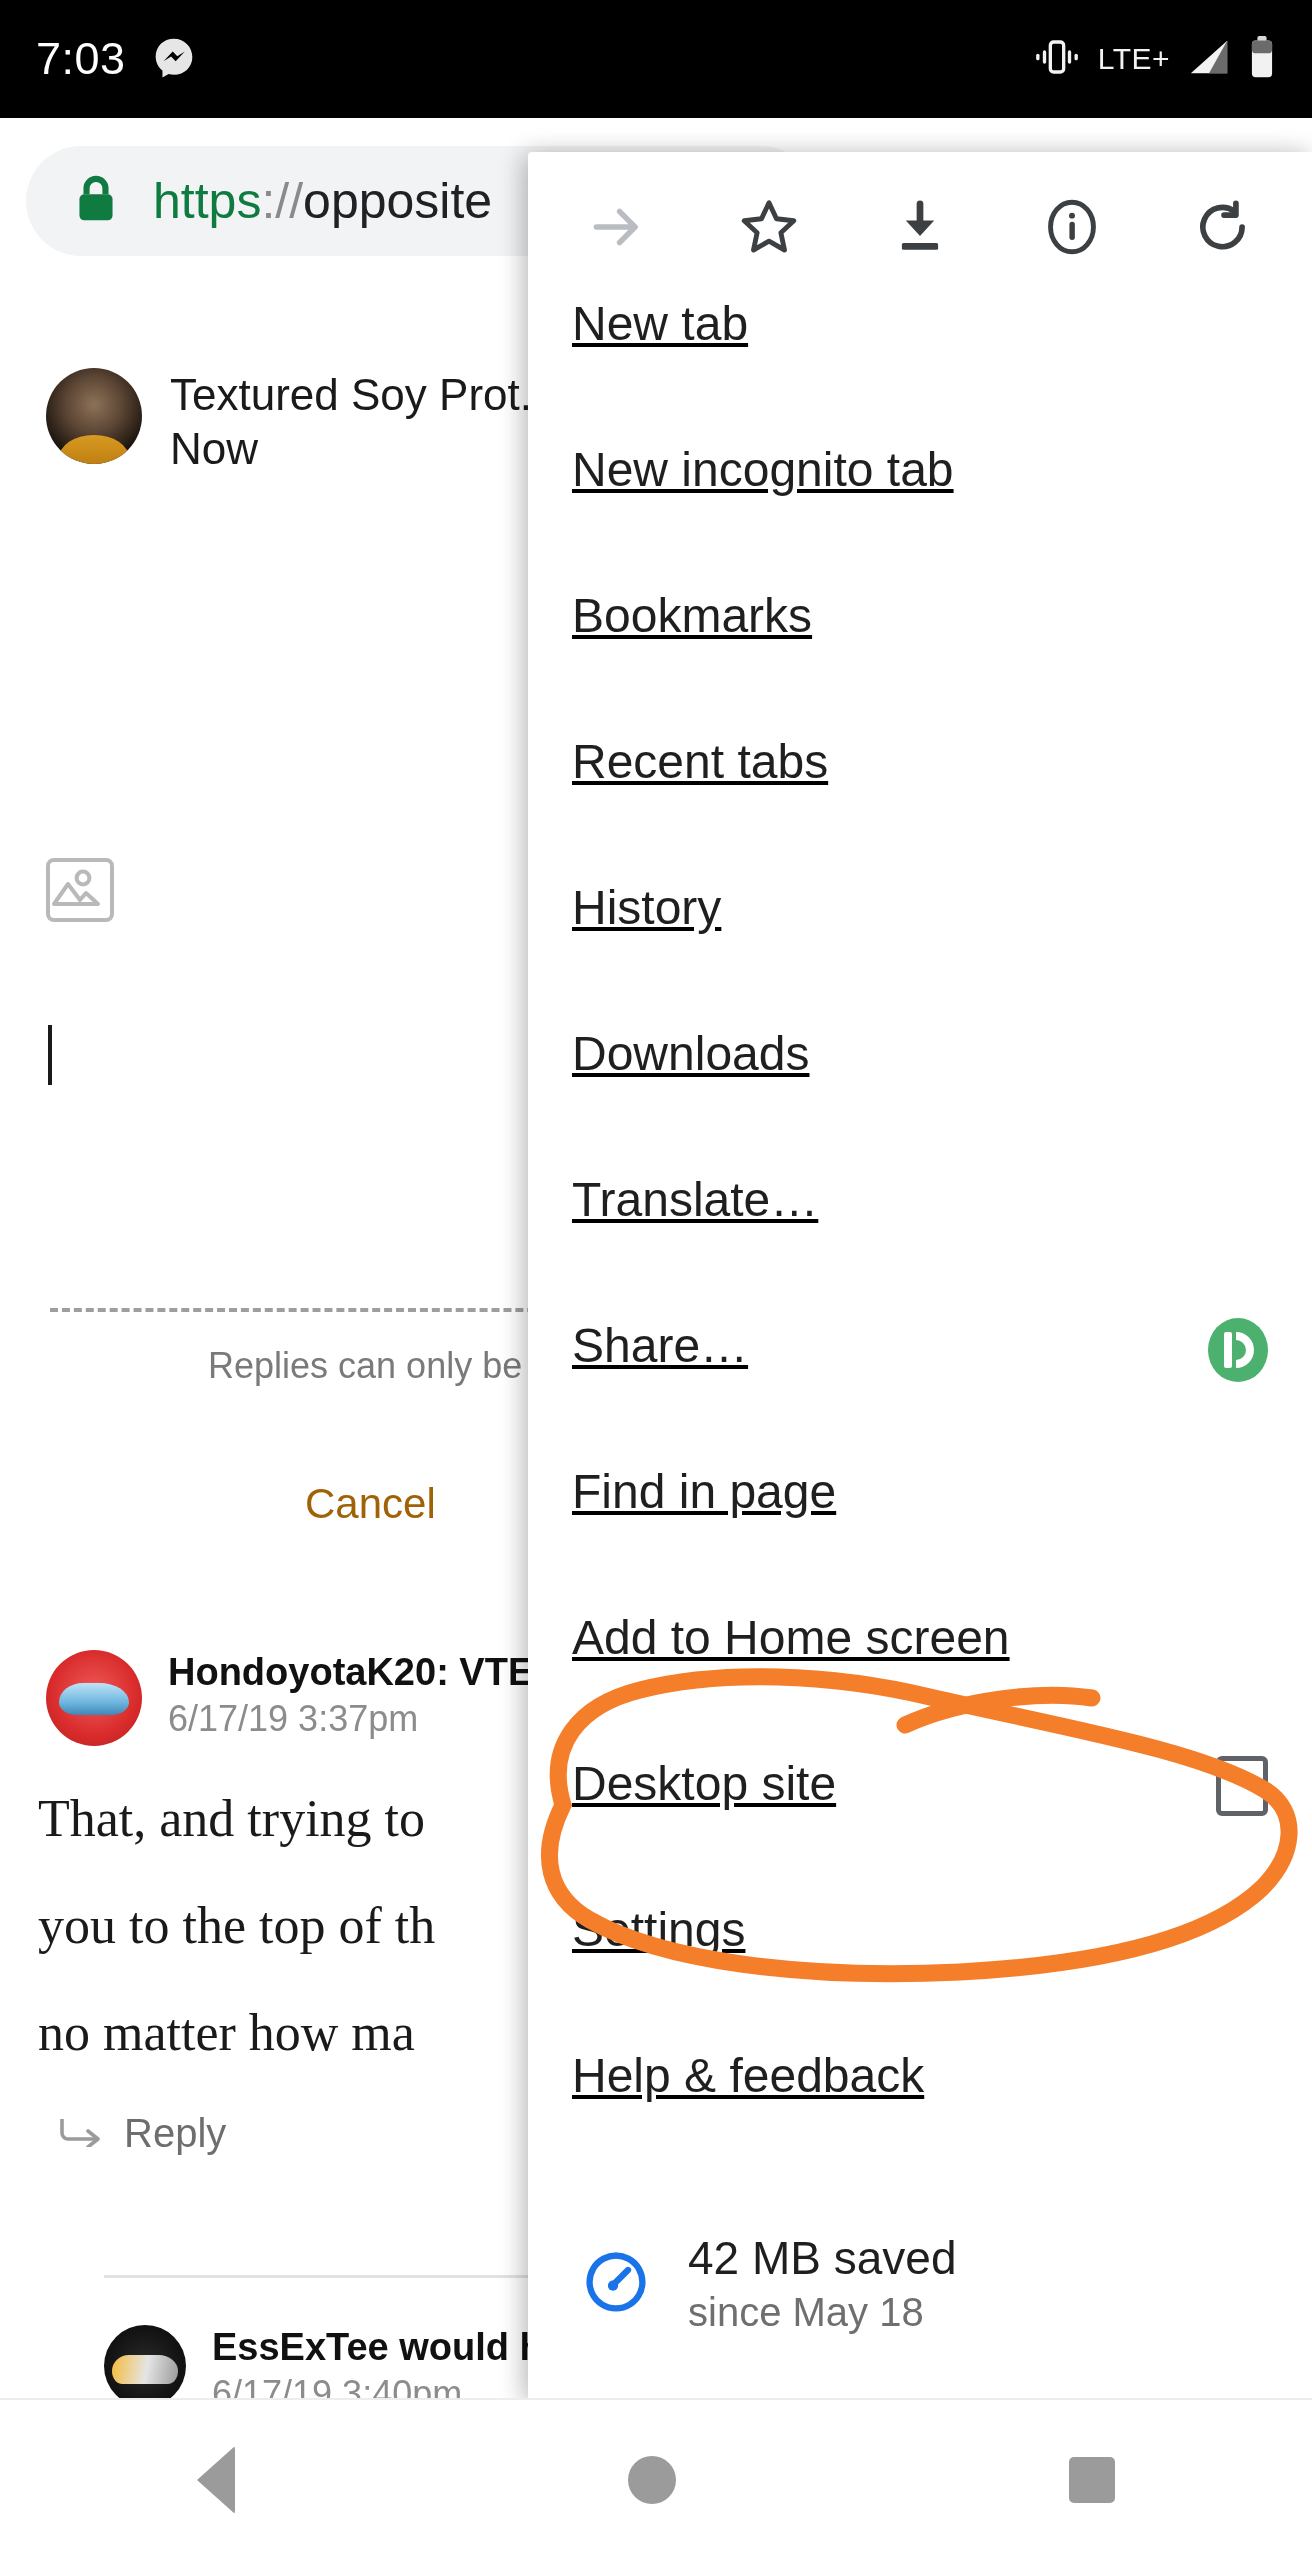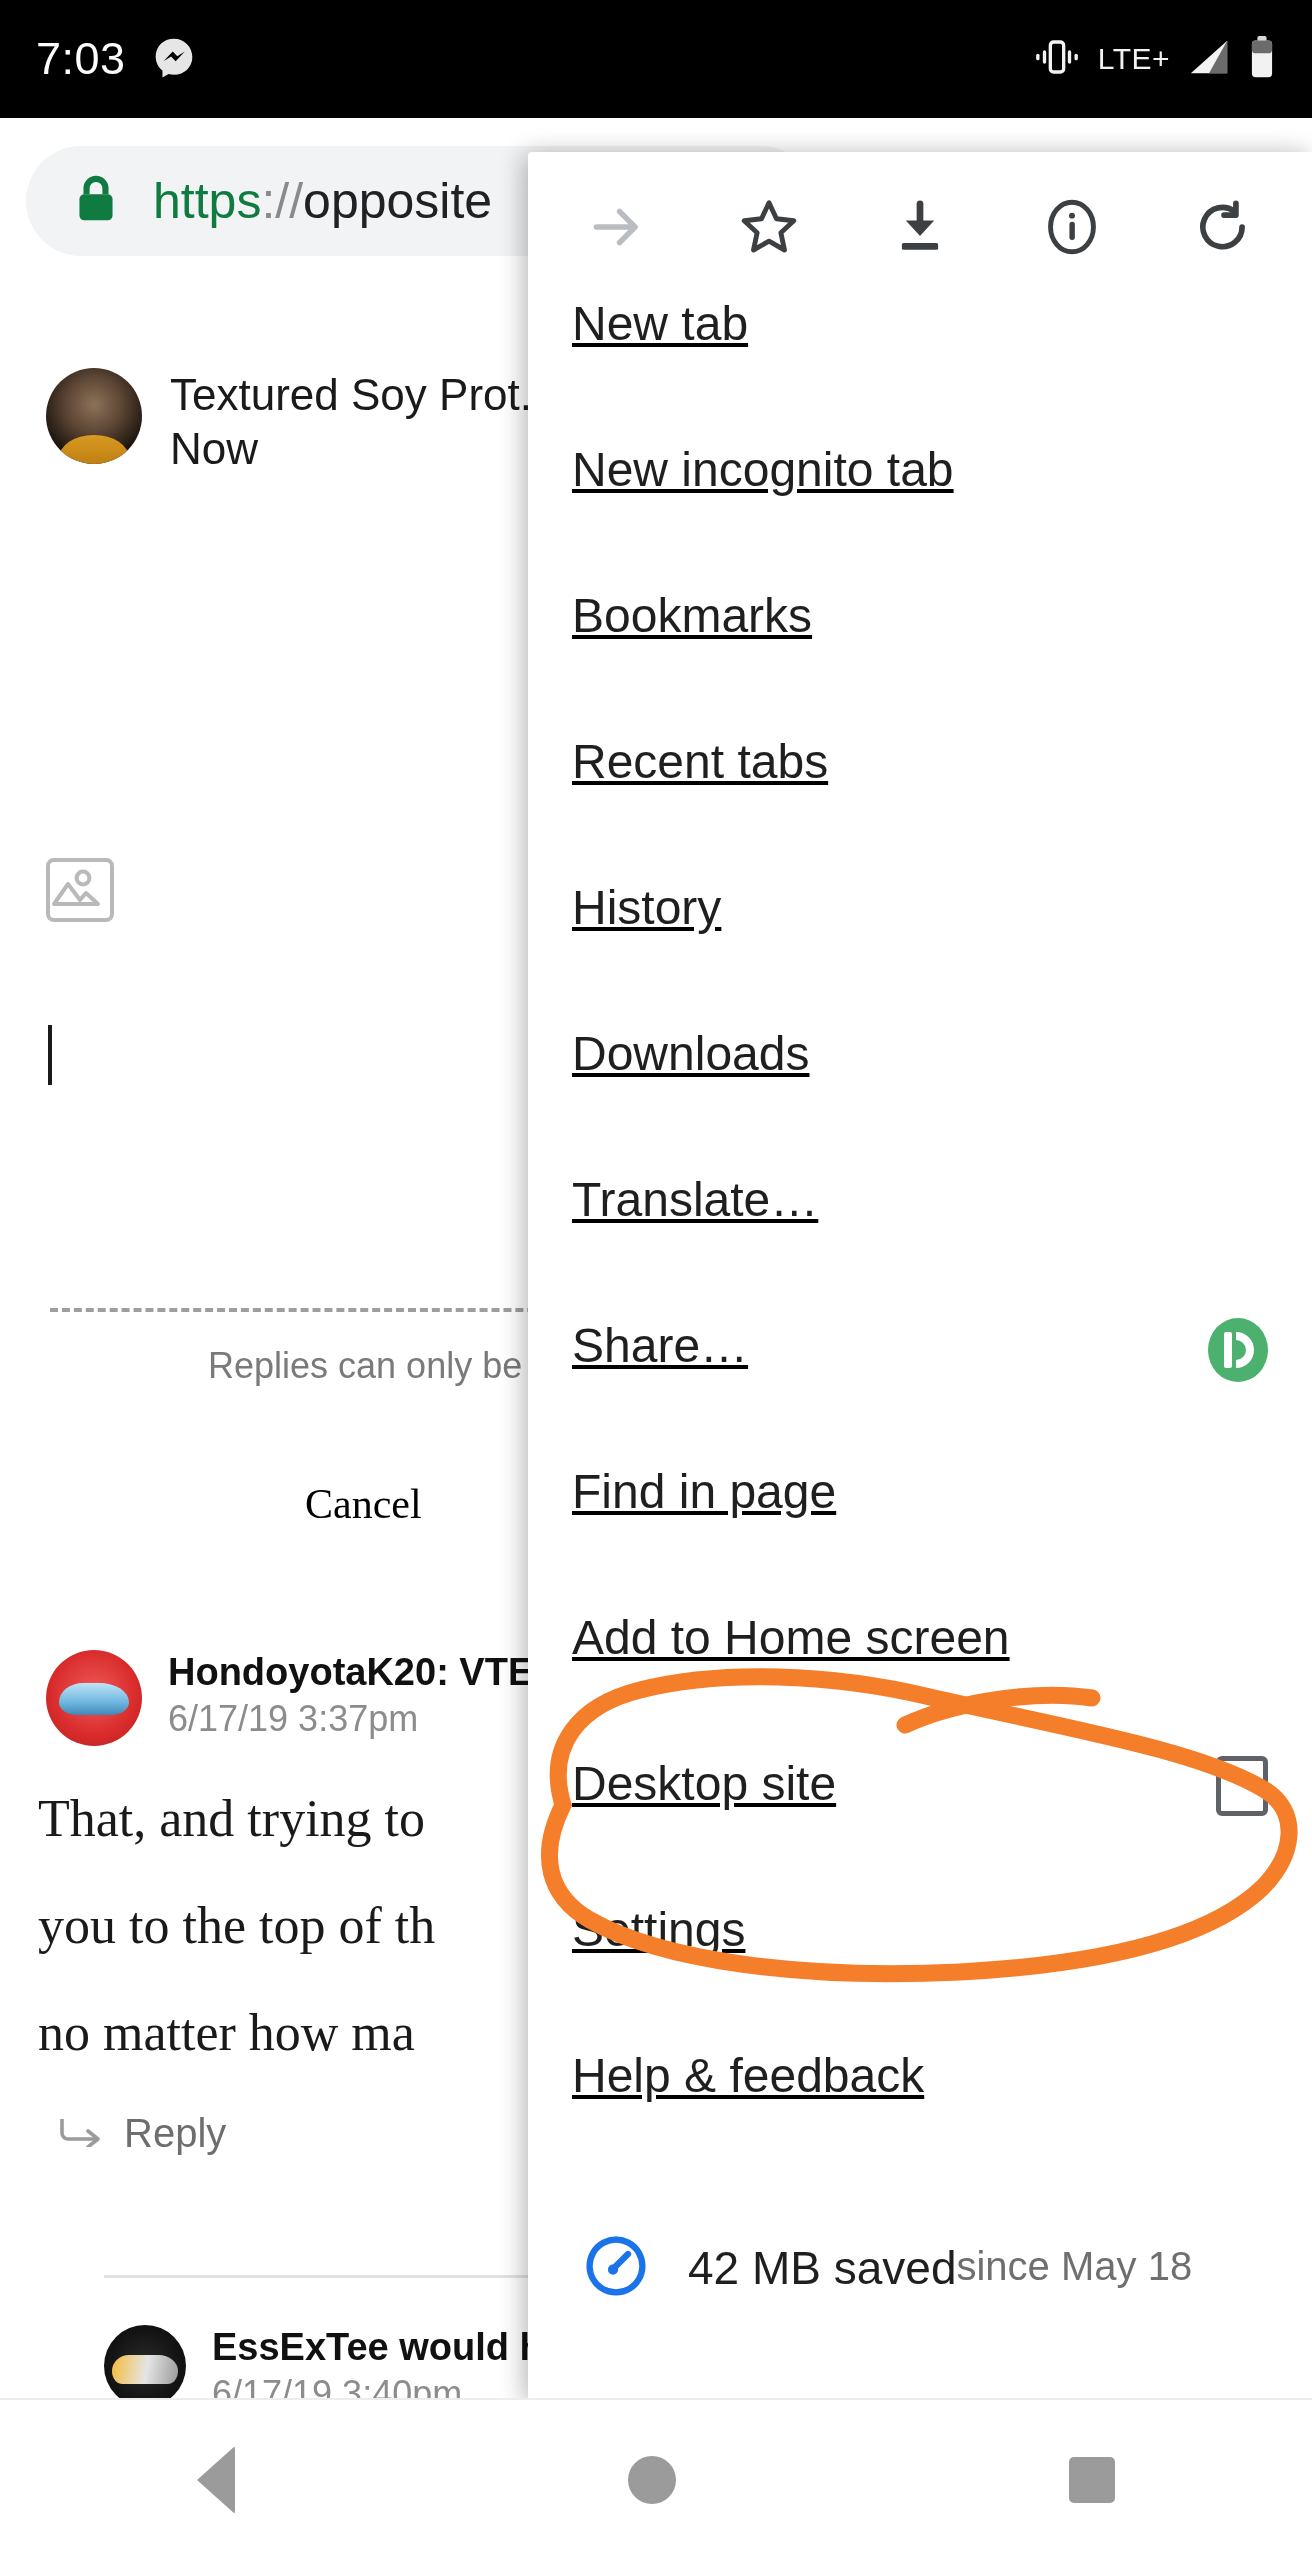--- a/index.html
+++ b/index.html
@@ -159,22 +159,21 @@
     position: absolute;
     top: 1055px; left: 208px;
     font-size: 36px;
     color: #7a7a7a;
     white-space: nowrap;
   }
   #cancel-link {
     position: absolute;
     top: 1190px; left: 305px;
     font-size: 42px;
-    color: #000000;
-    font-family: Liberation Serif, serif;
+    color: #a16207;
   }
 
   .comment { position: absolute; left: 0; width: 1312px; }
   .comment-head {
     display: flex;
     align-items: flex-start;
     gap: 26px;
   }
   .cm-author {
     font-size: 38px;
@@ -296,21 +295,21 @@
     border-radius: 6px;
     box-sizing: border-box;
   }
   #data-saver-row {
     display: flex;
     align-items: center;
     gap: 36px;
     padding: 36px 44px 0 52px;
     box-sizing: border-box;
   }
-  #data-saver-text { display: flex; flex-direction: row; }
+  #data-saver-text { display: flex; flex-direction: column; }
   #data-saved-amount {
     font-size: 46px;
     color: #1f1f1f;
     line-height: 1.22;
   }
   #data-saved-since {
     font-size: 40px;
     color: #6f6f6f;
     line-height: 1.3;
   }

